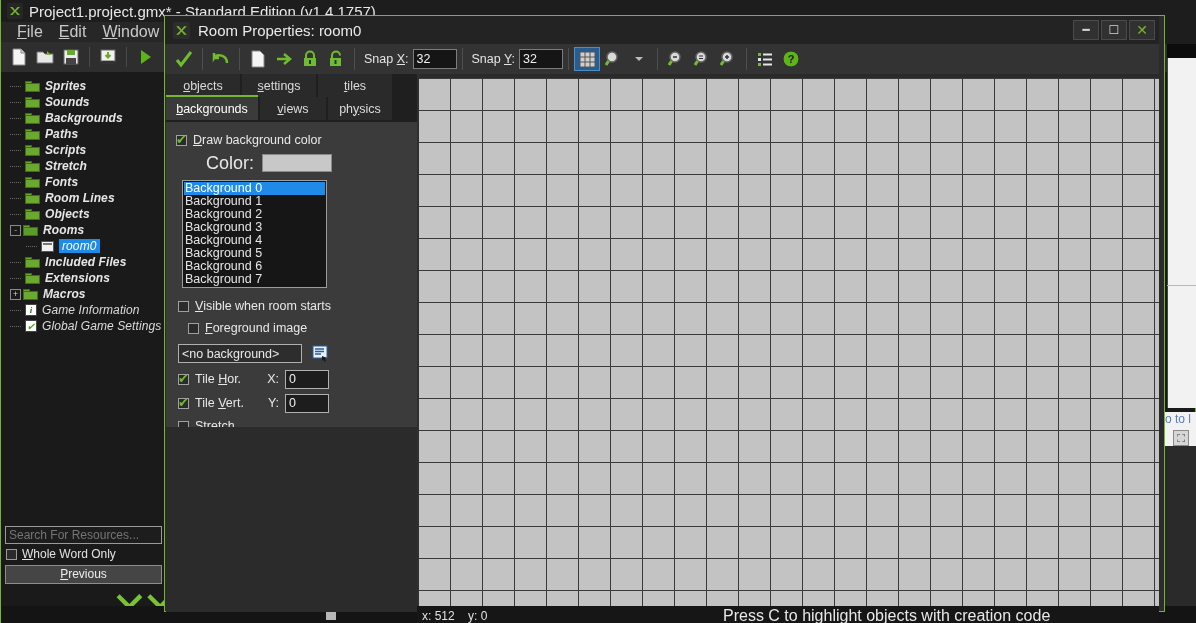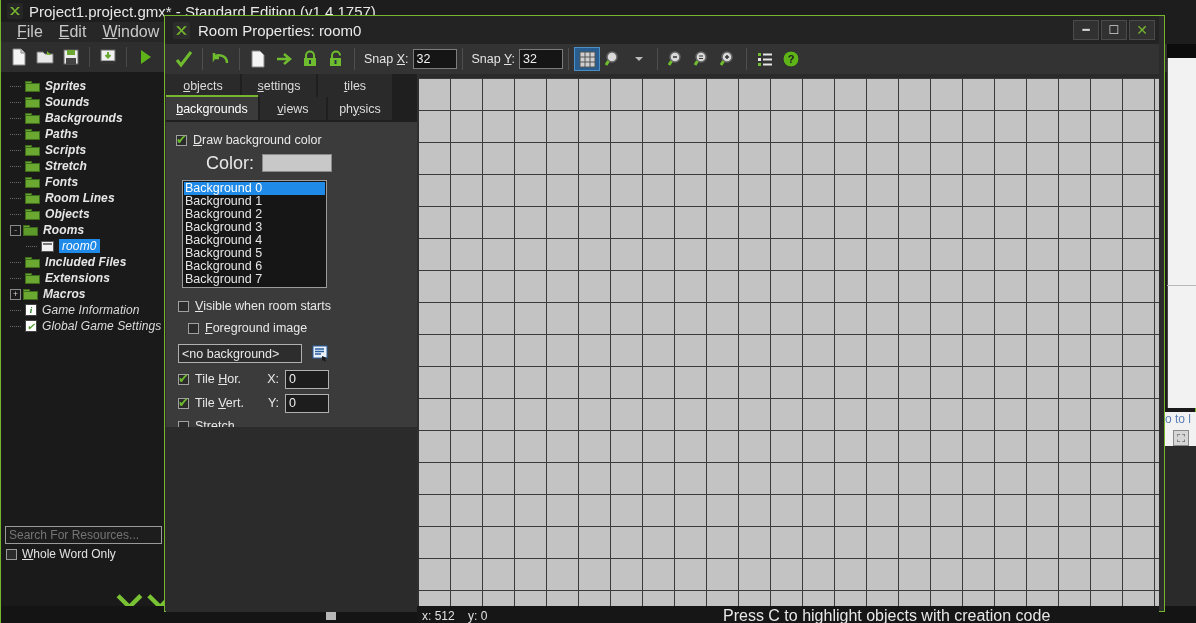--- a/index.html
+++ b/index.html
@@ -581,20 +581,21 @@
           </div>
         </div>
     </div>
 
     <div class="search-area">
       <input class="search-input" value="" placeholder="Search For Resources..." style="">
       <div class="ww-row">
         <div class="cb-box"></div>
         <div class="ww-label"><u>W</u>hole Word Only</div>
       </div>
+      <div class="prev-btn"><u>P</u>revious</div>
     </div>
 
     <div class="logo-area">
       <div class="logo-x">✕✕</div>
       <div class="logo-text">GAMES</div>
     </div>
 
     <div class="right-topcap">
       
     </div>

